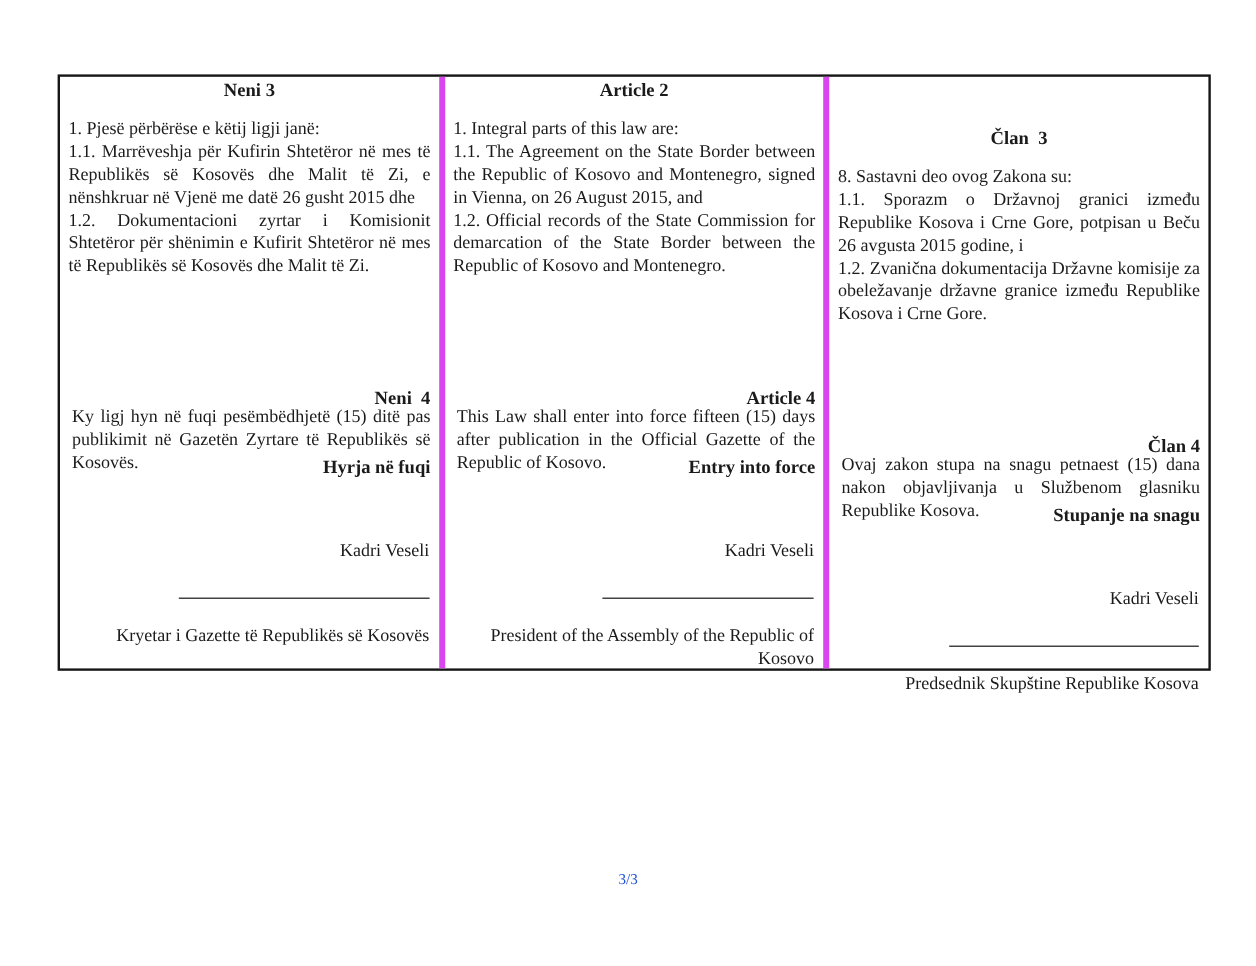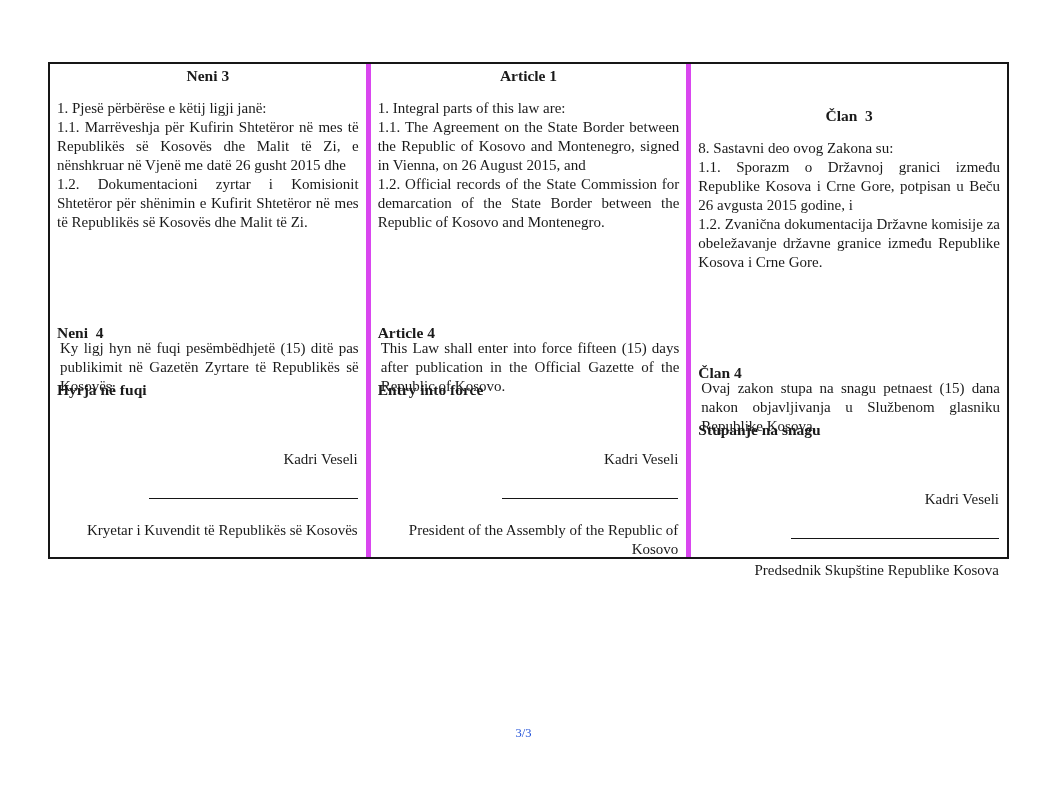--- a/index.html
+++ b/index.html
@@ -46,21 +46,21 @@
     position: absolute;
     top: 35px; left: 7px; right: 7px;
   }
   .paras p {
     margin: 0;
     text-align: justify;
   }
   .h2 {
     position: absolute;
     top: 221px; left: 7px; right: 7px;
-    text-align: left;
+    text-align: right;
     font-weight: bold;
     font-size: 15.5px;
     white-space: pre-wrap;
   }
   .entry {
     position: absolute;
     top: 275px; left: 10px; right: 7px;
     margin: 0;
     text-align: justify;
   }
@@ -116,25 +116,25 @@
         <p>1.1. Marrëveshja për Kufirin Shtetëror në mes të Republikës së Kosovës  dhe Malit të Zi, e nënshkruar në Vjenë me datë 26 gusht 2015 dhe</p>
         <p>1.2. Dokumentacioni zyrtar i Komisionit Shtetëror për shënimin e Kufirit Shtetëror në mes të Republikës së Kosovës dhe Malit të Zi.</p>
       </div>
       <div class="h2">
         <div>Neni  4</div>
         <div>Hyrja në fuqi</div>
       </div>
       <p class="entry">Ky ligj hyn në fuqi pesëmbëdhjetë (15) ditë pas publikimit në Gazetën Zyrtare të Republikës së Kosovës.</p>
       <div class="signer">Kadri Veseli</div>
       <div class="sigline sig-w66"></div>
-      <div class="title">Kryetar i Kuvendit të Republikës së Kosovës</div>
+      <div class="title">Kryetar i Gazette të Republikës së Kosovës</div>
     </div>
 
     <div class="cell">
-      <div class="h1">Article 1</div>
+      <div class="h1">Article 2</div>
       <div class="paras">
         <p>1. Integral parts of this law are:</p>
         <p>1.1. The Agreement on the State Border between the Republic of Kosovo and Montenegro, signed in Vienna, on 26 August 2015, and</p>
         <p>1.2. Official records of the State Commission for demarcation of the State Border between the Republic of Kosovo and Montenegro.</p>
       </div>
       <div class="h2">
         <div>Article 4</div>
         <div>Entry into force</div>
       </div>
       <p class="entry">This Law shall enter into force fifteen (15) days after publication in the Official Gazette of the Republic of Kosovo.</p>

